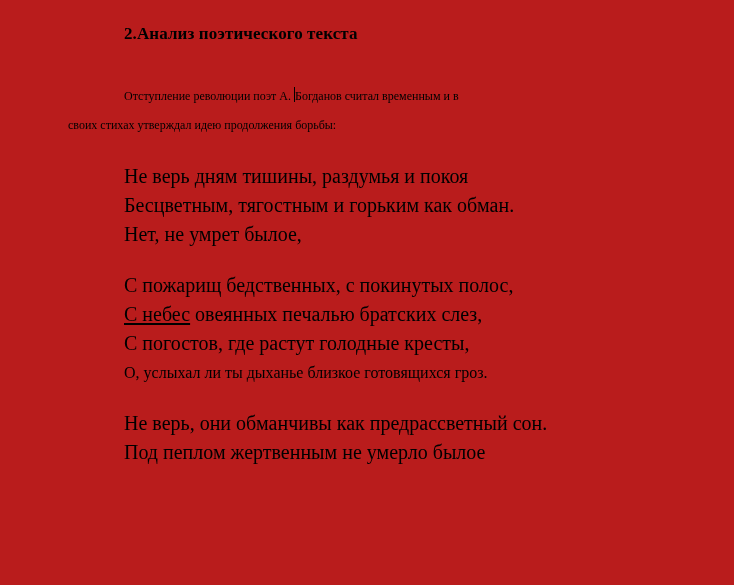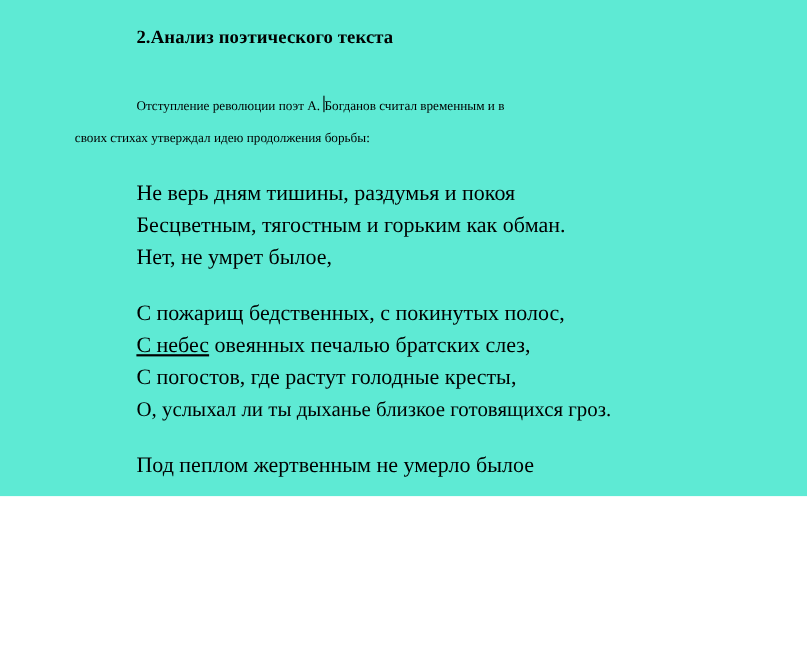--- a/index.html
+++ b/index.html
@@ -10,22 +10,22 @@
   body {
     width: 734px;
     height: 587px;
     overflow: hidden;
     font-family: "Liberation Serif", serif;
     color: #000000;
   }
   .page {
     position: relative;
     width: 734px;
-    height: 451px;
-    background: #5eead4;
+    height: 585px;
+    background: #b91c1c;
     box-sizing: border-box;
     padding: 14px 44px 0 68px;
   }
   .doc-heading {
     font-size: 17px;
     font-weight: bold;
     line-height: 1.2;
     margin: 0 0 0 56px;
     padding-top: 10px;
     letter-spacing: 0.1px;
@@ -57,21 +57,21 @@
   }
   .caret {
     display: inline-block;
     width: 1px;
     height: 15px;
     background: #000;
     vertical-align: -2px;
     margin: 0 0px;
   }
   .verse-long {
-    font-size: 19px;
+    font-size: 16px;
     line-height: 29px;
   }
 </style>
 </head>
 <body>
 
 <div class="page">
 
   <div class="doc-heading">2.Анализ поэтического текста</div>
 
@@ -95,16 +95,17 @@
   <div class="verse-block">
     <div class="verse-line">С пожарищ бедственных, с покинутых полос,</div>
     <div class="verse-line"><span class="underline">С небес</span><span> овеянных печалью братских слез,</span></div>
     <div class="verse-line">С погостов, где растут голодные кресты,</div>
     <div class="verse-line verse-long">О, услыхал ли ты дыханье близкое готовящихся гроз.</div>
   </div>
 
   <div class="spacer-md"></div>
 
   <div class="verse-block">
+    <div class="verse-line">Не верь, они обманчивы как предрассветный сон.</div>
     <div class="verse-line">Под пеплом жертвенным не умерло былое</div>
   </div>
 
 </div>
 
 </body></html>

